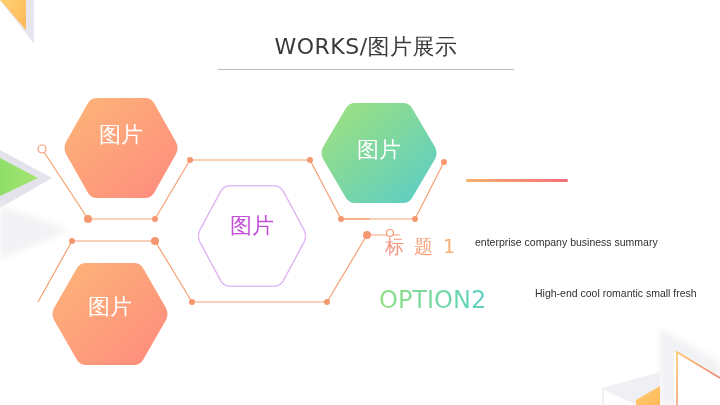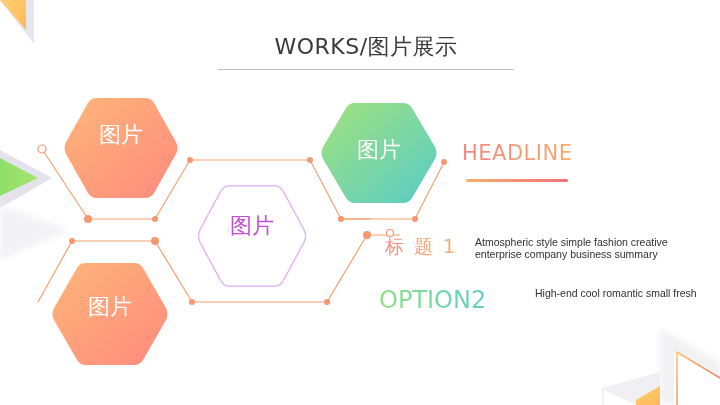--- a/index.html
+++ b/index.html
@@ -141,26 +141,24 @@
           <linearGradient id="h3" x1="0" y1="0" x2="1" y2="1">
             <stop offset="0" stop-color="#fdb678"></stop>
             <stop offset="1" stop-color="#fe8a7e"></stop>
           </linearGradient>
         </defs>
       <path d="M35,2 L83,2 Q89,2 92,7 L115,47 Q118,53 115,59 L92,99 Q89,104 83,104 L35,104 Q29,104 26,99 L3,59 Q0,53 3,47 L26,7 Q29,2 35,2 Z" fill="url(#h3)"></path>
     </svg>
     <span style="margin-top:-14px;">图片</span>
   </div>
 
-  <div class="headline">HEADLINE</div>
   <div class="headline-rule"></div>
 
   <div class="label1">标 题 1</div>
   <div class="desc desc1">
-    <div>Atmospheric style simple fashion creative</div>
     <div>enterprise company business summary</div>
   </div>
 
   <div class="label2">OPTION2</div>
   <div class="desc desc2">
     <div>High-end cool romantic small fresh</div>
   </div>
 
 </div>
 

